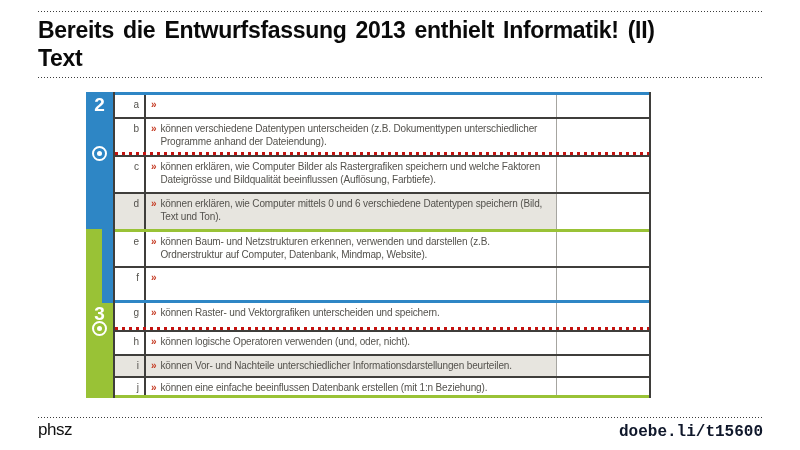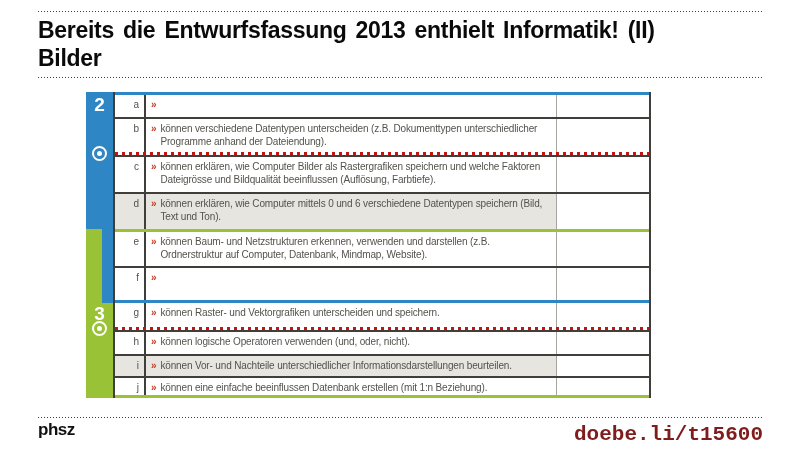--- a/index.html
+++ b/index.html
@@ -49,34 +49,34 @@
   .crow { display:flex; width:100%; overflow:hidden; }
   .crow .letter { flex:0 0 31px; border-right:2px solid #3f3e3b; text-align:right;
     padding:4px 5px 0 0; font-size:10px; color:#54524d; }
   .crow .textcell { flex:1 1 auto; display:flex; gap:4px; padding:3px 6px 0 5px;
     font-size:10px; line-height:13px; color:#54524d; letter-spacing:-0.15px; }
   .crow .marker { flex:0 0 auto; color:#c53a22; font-weight:bold; }
   .crow .empty { flex:0 0 93px; border-left:1px solid #a6a5a0; background:#fff; }
   .crow.shaded .letter, .crow.shaded .textcell { background:#e7e5df; }
 
   .footer-left { position:absolute; left:38px; top:420px; font-size:17px;
-    font-weight:bold; letter-spacing:-0.5px; color:#111; }
+    font-weight:normal; letter-spacing:-0.5px; color:#111; }
   .footer-right { position:absolute; right:37px; top:423px;
-    font-family:"Liberation Mono", monospace; font-size:21px; font-weight:bold; color:#7f1d1d; }
+    font-family:"Liberation Mono", monospace; font-size:16px; font-weight:bold; color:#0f172a; }
 </style>
 </head>
 <body>
 
 <div class="slide">
 
   <div class="dotrule rule-top"></div>
 
   <div class="title">
     <div>Bereits die Entwurfsfassung 2013 enthielt Informatik! (II)</div>
-    <div>Bilder</div>
+    <div>Text</div>
   </div>
 
   <div class="dotrule rule-mid"></div>
 
   <div class="ctable">
     <div class="gutter">
       <div class="g-rect g-blue-main"></div>
       <div class="g-rect g-green-half"></div>
       <div class="g-rect g-blue-half"></div>
       <div class="g-rect g-green-main"></div>

